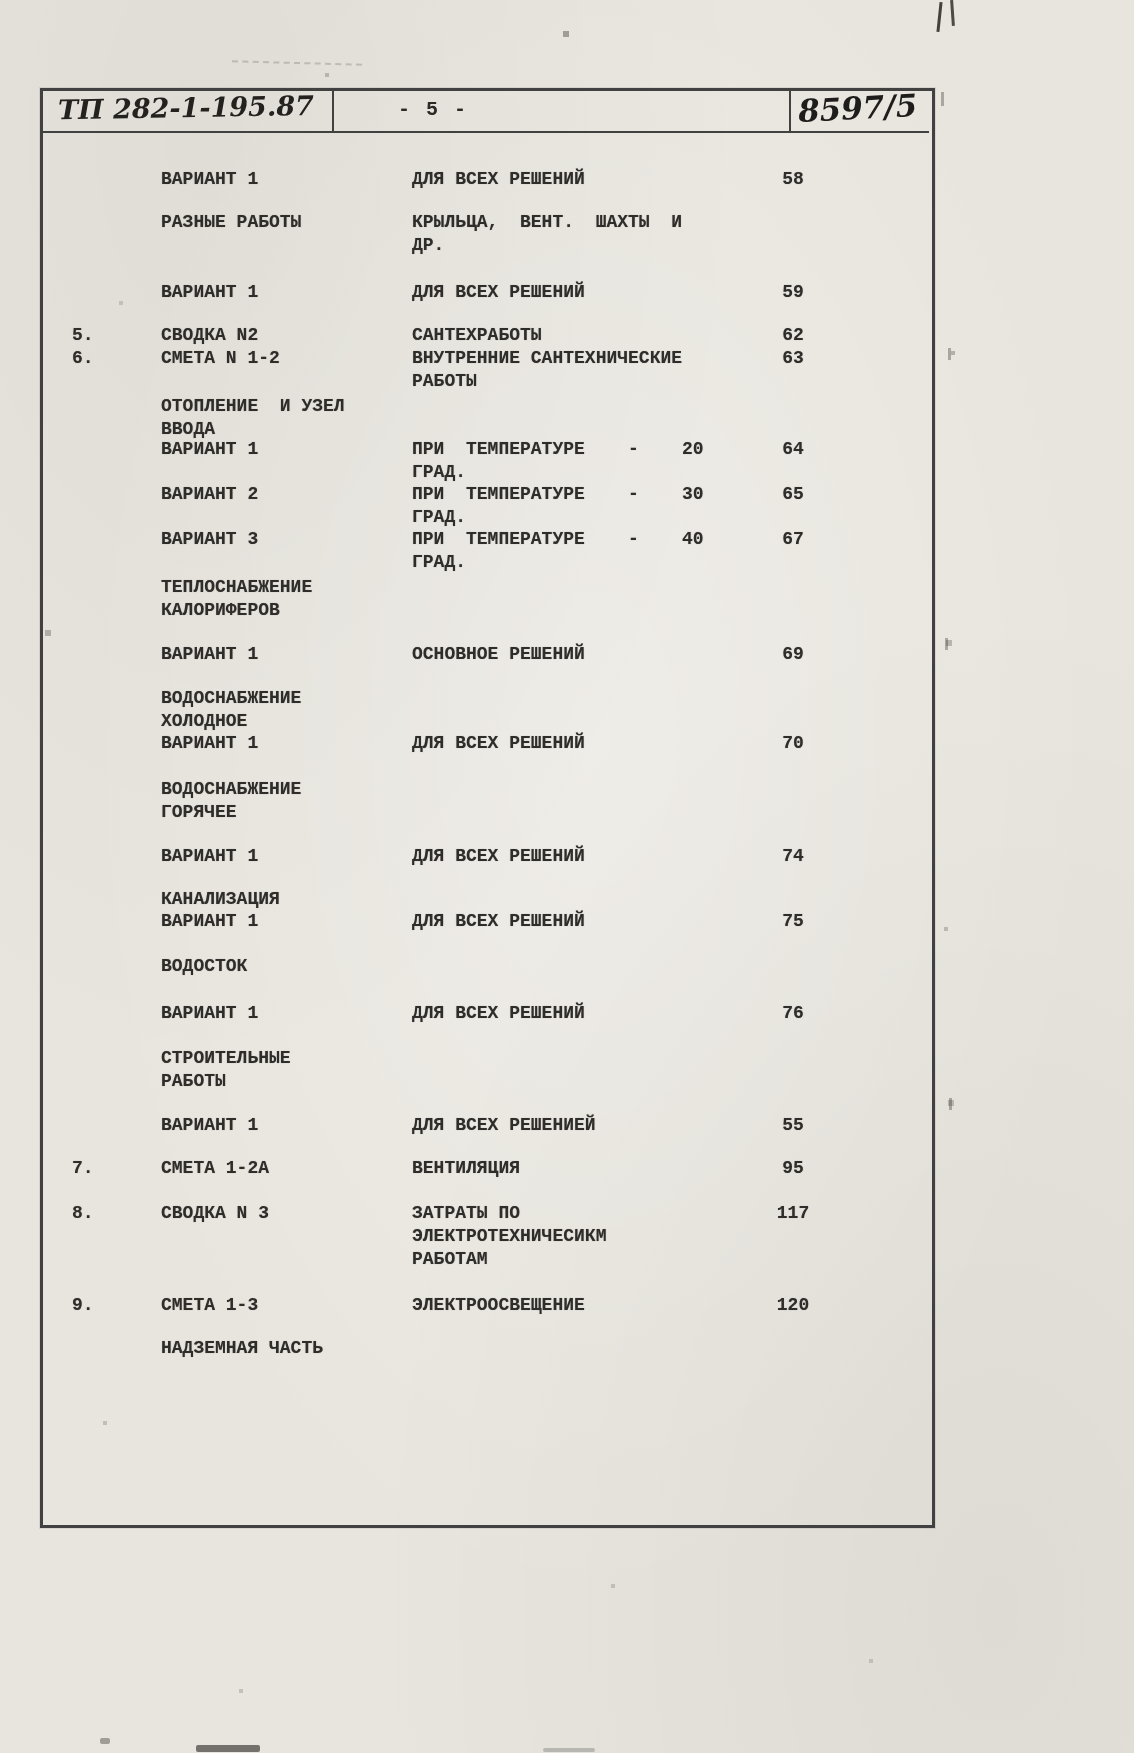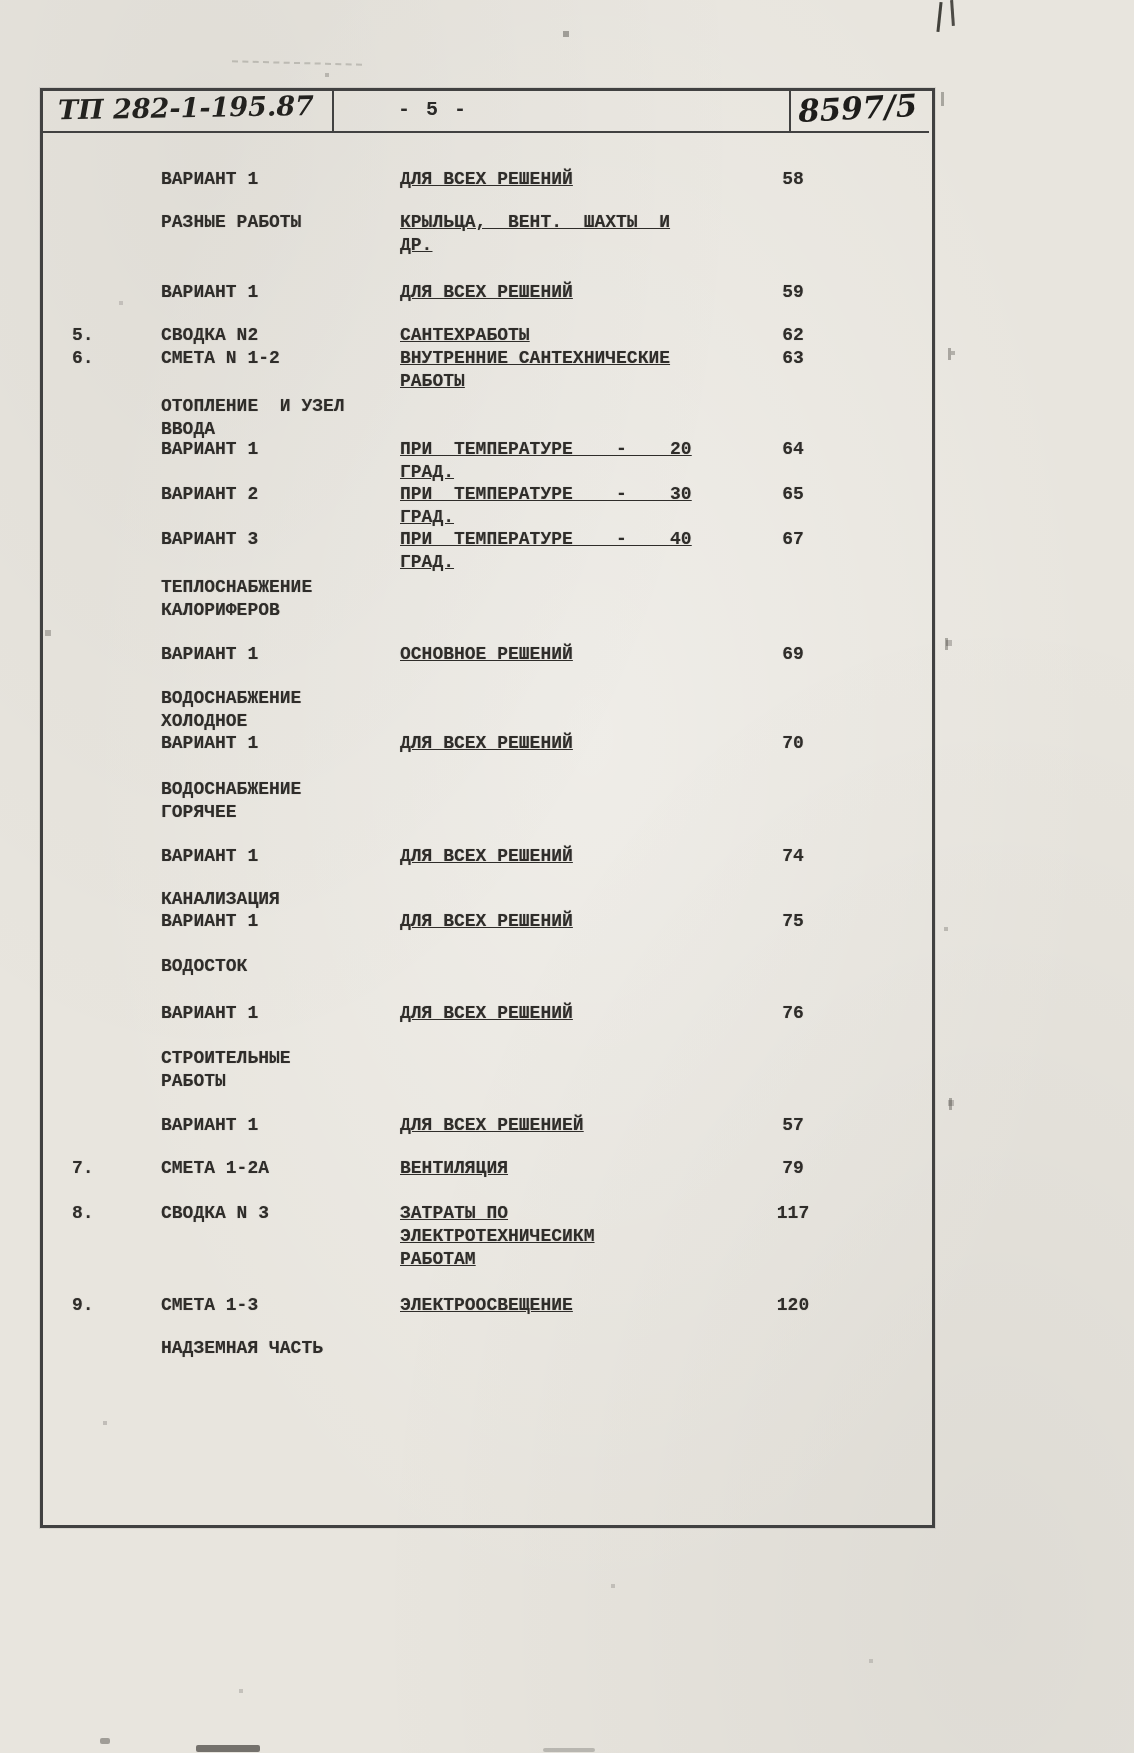--- a/index.html
+++ b/index.html
@@ -39,21 +39,21 @@
   .toc{position:absolute;left:0;top:0;width:1134px;height:1753px;}
   .row{position:absolute;left:0;width:100%;height:0;}
   .cell{
     position:absolute;top:0;
     font-size:18px;line-height:23px;font-weight:700;
     white-space:pre-wrap;color:#2f2d2a;
     text-shadow:0 0 1px rgba(40,38,35,0.35);
   }
   .c-num{left:72px;width:60px;}
   .c-name{left:161px;width:238px;}
-  .c-desc{left:400px;width:350px;text-decoration:underline;}
+  .c-desc{left:412px;width:350px;}
   .c-page{left:753px;width:80px;text-align:center;}
   
   .pen-mark{position:absolute;background:#25241f;}
   .pm1{left:938px;top:2px;width:3px;height:30px;transform:rotate(6deg);opacity:.85;}
   .pm2{left:951px;top:0;width:3px;height:26px;transform:rotate(-4deg);opacity:.8;}
   .tick{position:absolute;width:3px;background:#5a5852;opacity:.45;}
   .smudge{position:absolute;background:#35332e;border-radius:2px;}
   .squiggle{
     position:absolute;left:232px;top:62px;width:130px;height:0;
     border-top:2px dashed rgba(60,58,52,0.22);transform:rotate(1.5deg);
@@ -236,28 +236,28 @@
     <div class="cell c-name">СТРОИТЕЛЬНЫЕ
 РАБОТЫ</div>
     <div class="cell c-desc"></div>
     <div class="cell c-page"></div>
   </div>
 
   <div class="row" style="top:1114px">
     <div class="cell c-num"></div>
     <div class="cell c-name">ВАРИАНТ 1</div>
     <div class="cell c-desc">ДЛЯ ВСЕХ РЕШЕНИЕЙ</div>
-    <div class="cell c-page">57</div>
+    <div class="cell c-page">55</div>
   </div>
 
   <div class="row" style="top:1157px">
     <div class="cell c-num">7.</div>
     <div class="cell c-name">СМЕТА 1-2А</div>
     <div class="cell c-desc">ВЕНТИЛЯЦИЯ</div>
-    <div class="cell c-page">79</div>
+    <div class="cell c-page">95</div>
   </div>
 
   <div class="row" style="top:1202px">
     <div class="cell c-num">8.</div>
     <div class="cell c-name">СВОДКА N 3</div>
     <div class="cell c-desc">ЗАТРАТЫ ПО
 ЭЛЕКТРОТЕХНИЧЕСИКМ
 РАБОТАМ</div>
     <div class="cell c-page">117</div>
   </div>

